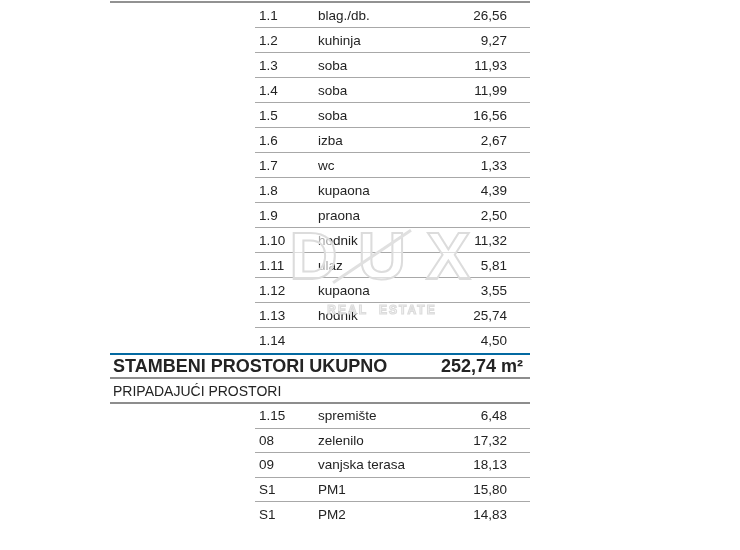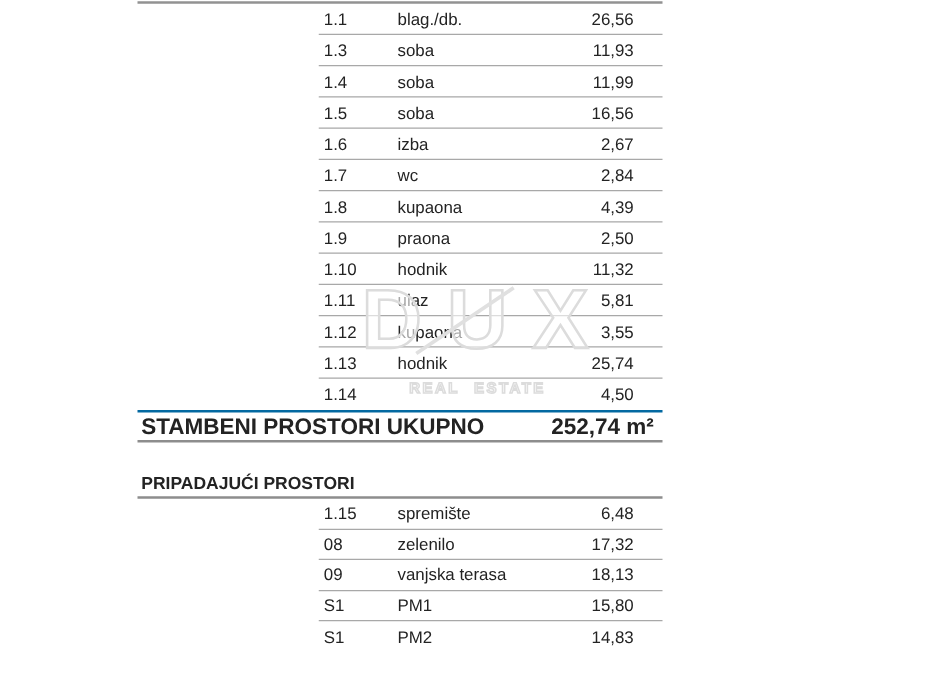--- a/index.html
+++ b/index.html
@@ -49,23 +49,22 @@
     font-weight:bold;
     padding:0 7px 0 3px;
   }
   .section-row{
     box-sizing:border-box;
     height:25px;
     border-bottom:2px solid #8d8d8d;
     display:flex;
     align-items:center;
     font-size:14px;
-    font-weight:bold;
+    font-weight:normal;
     padding-left:3px;
-    margin-top:20px;
   }
   .total-row.bottom{
     height:23px;
     border-bottom:none;
     padding-top:2px;
   }
   
   .watermark{
     position:absolute;
     left:0;top:0;right:0;bottom:0;
@@ -112,20 +111,25 @@
   <div class="tbl">
     <div class="hr-top"></div>
 
     <div class="rooms">
         <div class="row">
           <span class="c-no">1.1</span>
           <span class="c-name">blag./db.</span>
           <span class="c-val">26,56</span>
         </div>
         <div class="row">
+          <span class="c-no">1.2</span>
+          <span class="c-name">kuhinja</span>
+          <span class="c-val">9,27</span>
+        </div>
+        <div class="row">
           <span class="c-no">1.3</span>
           <span class="c-name">soba</span>
           <span class="c-val">11,93</span>
         </div>
         <div class="row">
           <span class="c-no">1.4</span>
           <span class="c-name">soba</span>
           <span class="c-val">11,99</span>
         </div>
         <div class="row">
@@ -134,21 +138,21 @@
           <span class="c-val">16,56</span>
         </div>
         <div class="row">
           <span class="c-no">1.6</span>
           <span class="c-name">izba</span>
           <span class="c-val">2,67</span>
         </div>
         <div class="row">
           <span class="c-no">1.7</span>
           <span class="c-name">wc</span>
-          <span class="c-val">2,84</span>
+          <span class="c-val">1,33</span>
         </div>
         <div class="row">
           <span class="c-no">1.8</span>
           <span class="c-name">kupaona</span>
           <span class="c-val">4,39</span>
         </div>
         <div class="row">
           <span class="c-no">1.9</span>
           <span class="c-name">praona</span>
           <span class="c-val">2,50</span>

